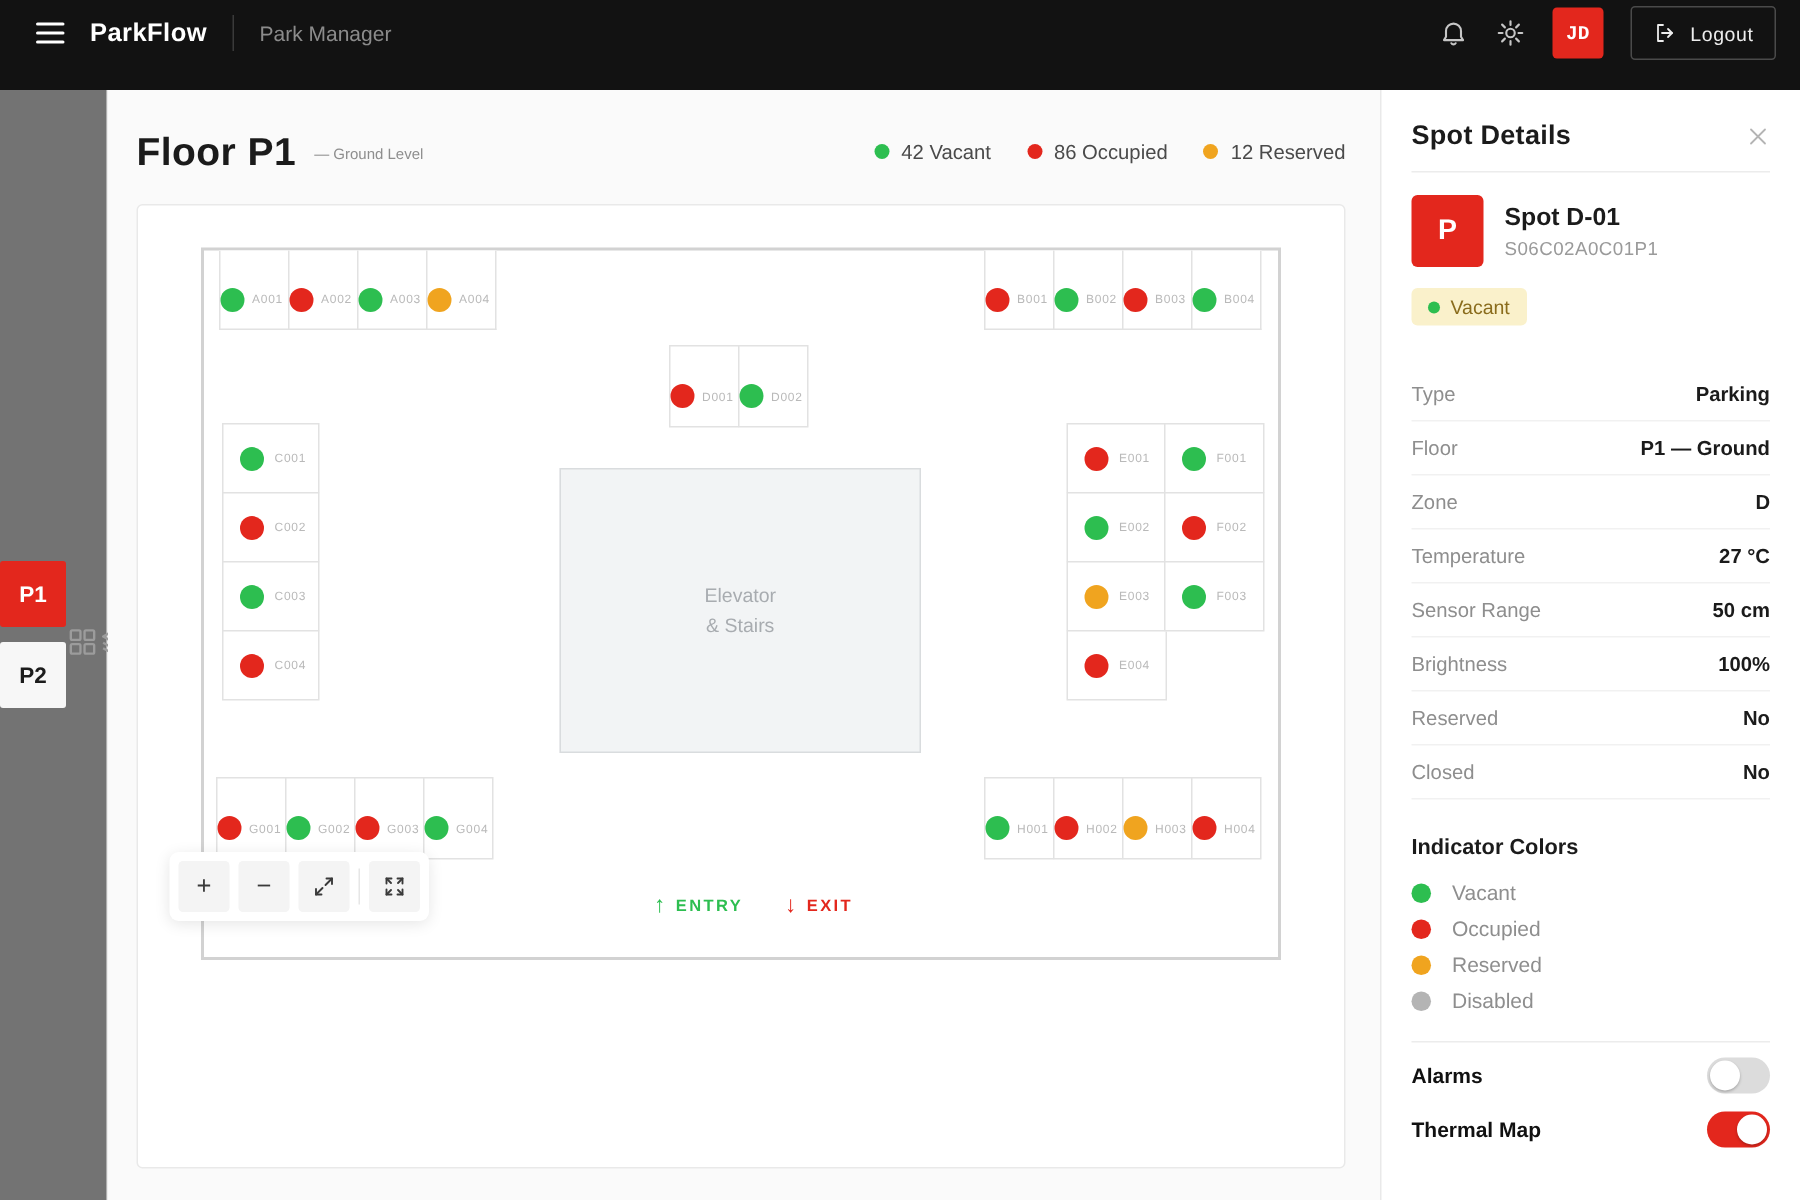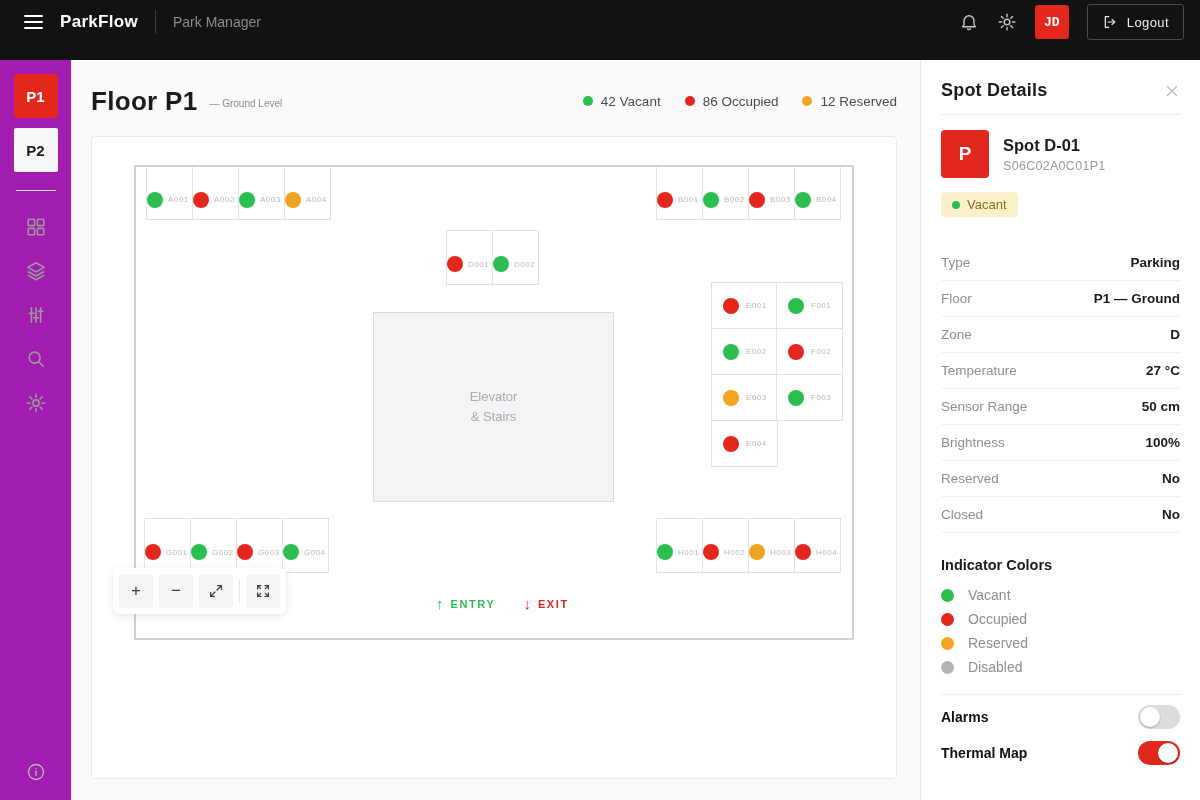--- a/index.html
+++ b/index.html
@@ -16,21 +16,21 @@
   .tb-sub { font-size:14px; color:#8b8b8b; }
   .tb-right { margin-left:auto; display:flex; align-items:center; gap:18px; }
   .icon-btn { color:#c6c6c6; display:flex; align-items:center; cursor:pointer; background:none; border:none; }
   .avatar { width:34px; height:34px; background:var(--accent); border-radius:3px; display:flex; align-items:center; justify-content:center; font:700 13px "Liberation Mono", monospace; color:#ffffff; cursor:pointer; }
   .logout { display:flex; align-items:center; gap:9px; border:1px solid #4a4a4a; border-radius:3px; padding:9px 14px; color:#ededed; font-size:13px; letter-spacing:.4px; background:transparent; cursor:pointer; }
 
   
   .body { flex:1; display:flex; overflow:hidden; }
 
   
-  .sidebar { width:72px; background:#a21caf; border-right:1px solid #ececec; display:flex; flex-direction:column; align-items:center; padding:14px 0 18px; flex:0 0 auto; }
+  .sidebar { width:72px; background:#737373; border-right:1px solid #ececec; display:flex; flex-direction:row; align-items:center; padding:14px 0 18px; flex:0 0 auto; }
   .floor-btn { width:44px; height:44px; border-radius:2px; display:flex; align-items:center; justify-content:center; font-size:15px; font-weight:700; margin-bottom:10px; cursor:pointer; border:none; }
   .floor-btn.active { background:var(--accent); color:#fff; }
   .floor-btn.inactive { background:#f7f7f7; color:#1c1c1c; }
   .side-div { width:40px; height:1px; background:#e8e8e8; margin:8px 0 14px; }
   .side-icon { color:#9c9c9c; margin:11px 0; cursor:pointer; background:none; border:none; display:flex; }
   .side-bottom { margin-top:auto; color:#b5b5b5; cursor:pointer; background:none; border:none; display:flex; }
 
   
   .main { flex:1; background:#fafafa; overflow:hidden; }
   .main-header { height:76px; display:flex; align-items:center; padding:6px 23px 0 19px; }
@@ -256,20 +256,38 @@
           <div class="zone zone-d">
               <div class="cell v">
                 <span class="dot d16 dot-occupied"></span>
                 <span class="spot-label">D001</span>
               </div>
               <div class="cell v">
                 <span class="dot d16 dot-vacant"></span>
                 <span class="spot-label">D002</span>
               </div>
             </div>
+          <div class="zone zone-c">
+              <div class="cell hz">
+                <span class="dot d16 dot-vacant"></span>
+                <span class="spot-label">C001</span>
+              </div>
+              <div class="cell hz">
+                <span class="dot d16 dot-occupied"></span>
+                <span class="spot-label">C002</span>
+              </div>
+              <div class="cell hz">
+                <span class="dot d16 dot-vacant"></span>
+                <span class="spot-label">C003</span>
+              </div>
+              <div class="cell hz">
+                <span class="dot d16 dot-occupied"></span>
+                <span class="spot-label">C004</span>
+              </div>
+            </div>
           <div class="zone zone-e">
               <div class="cell hz">
                 <span class="dot d16 dot-occupied"></span>
                 <span class="spot-label">E001</span>
               </div>
               <div class="cell hz">
                 <span class="dot d16 dot-vacant"></span>
                 <span class="spot-label">E002</span>
               </div>
               <div class="cell hz">

